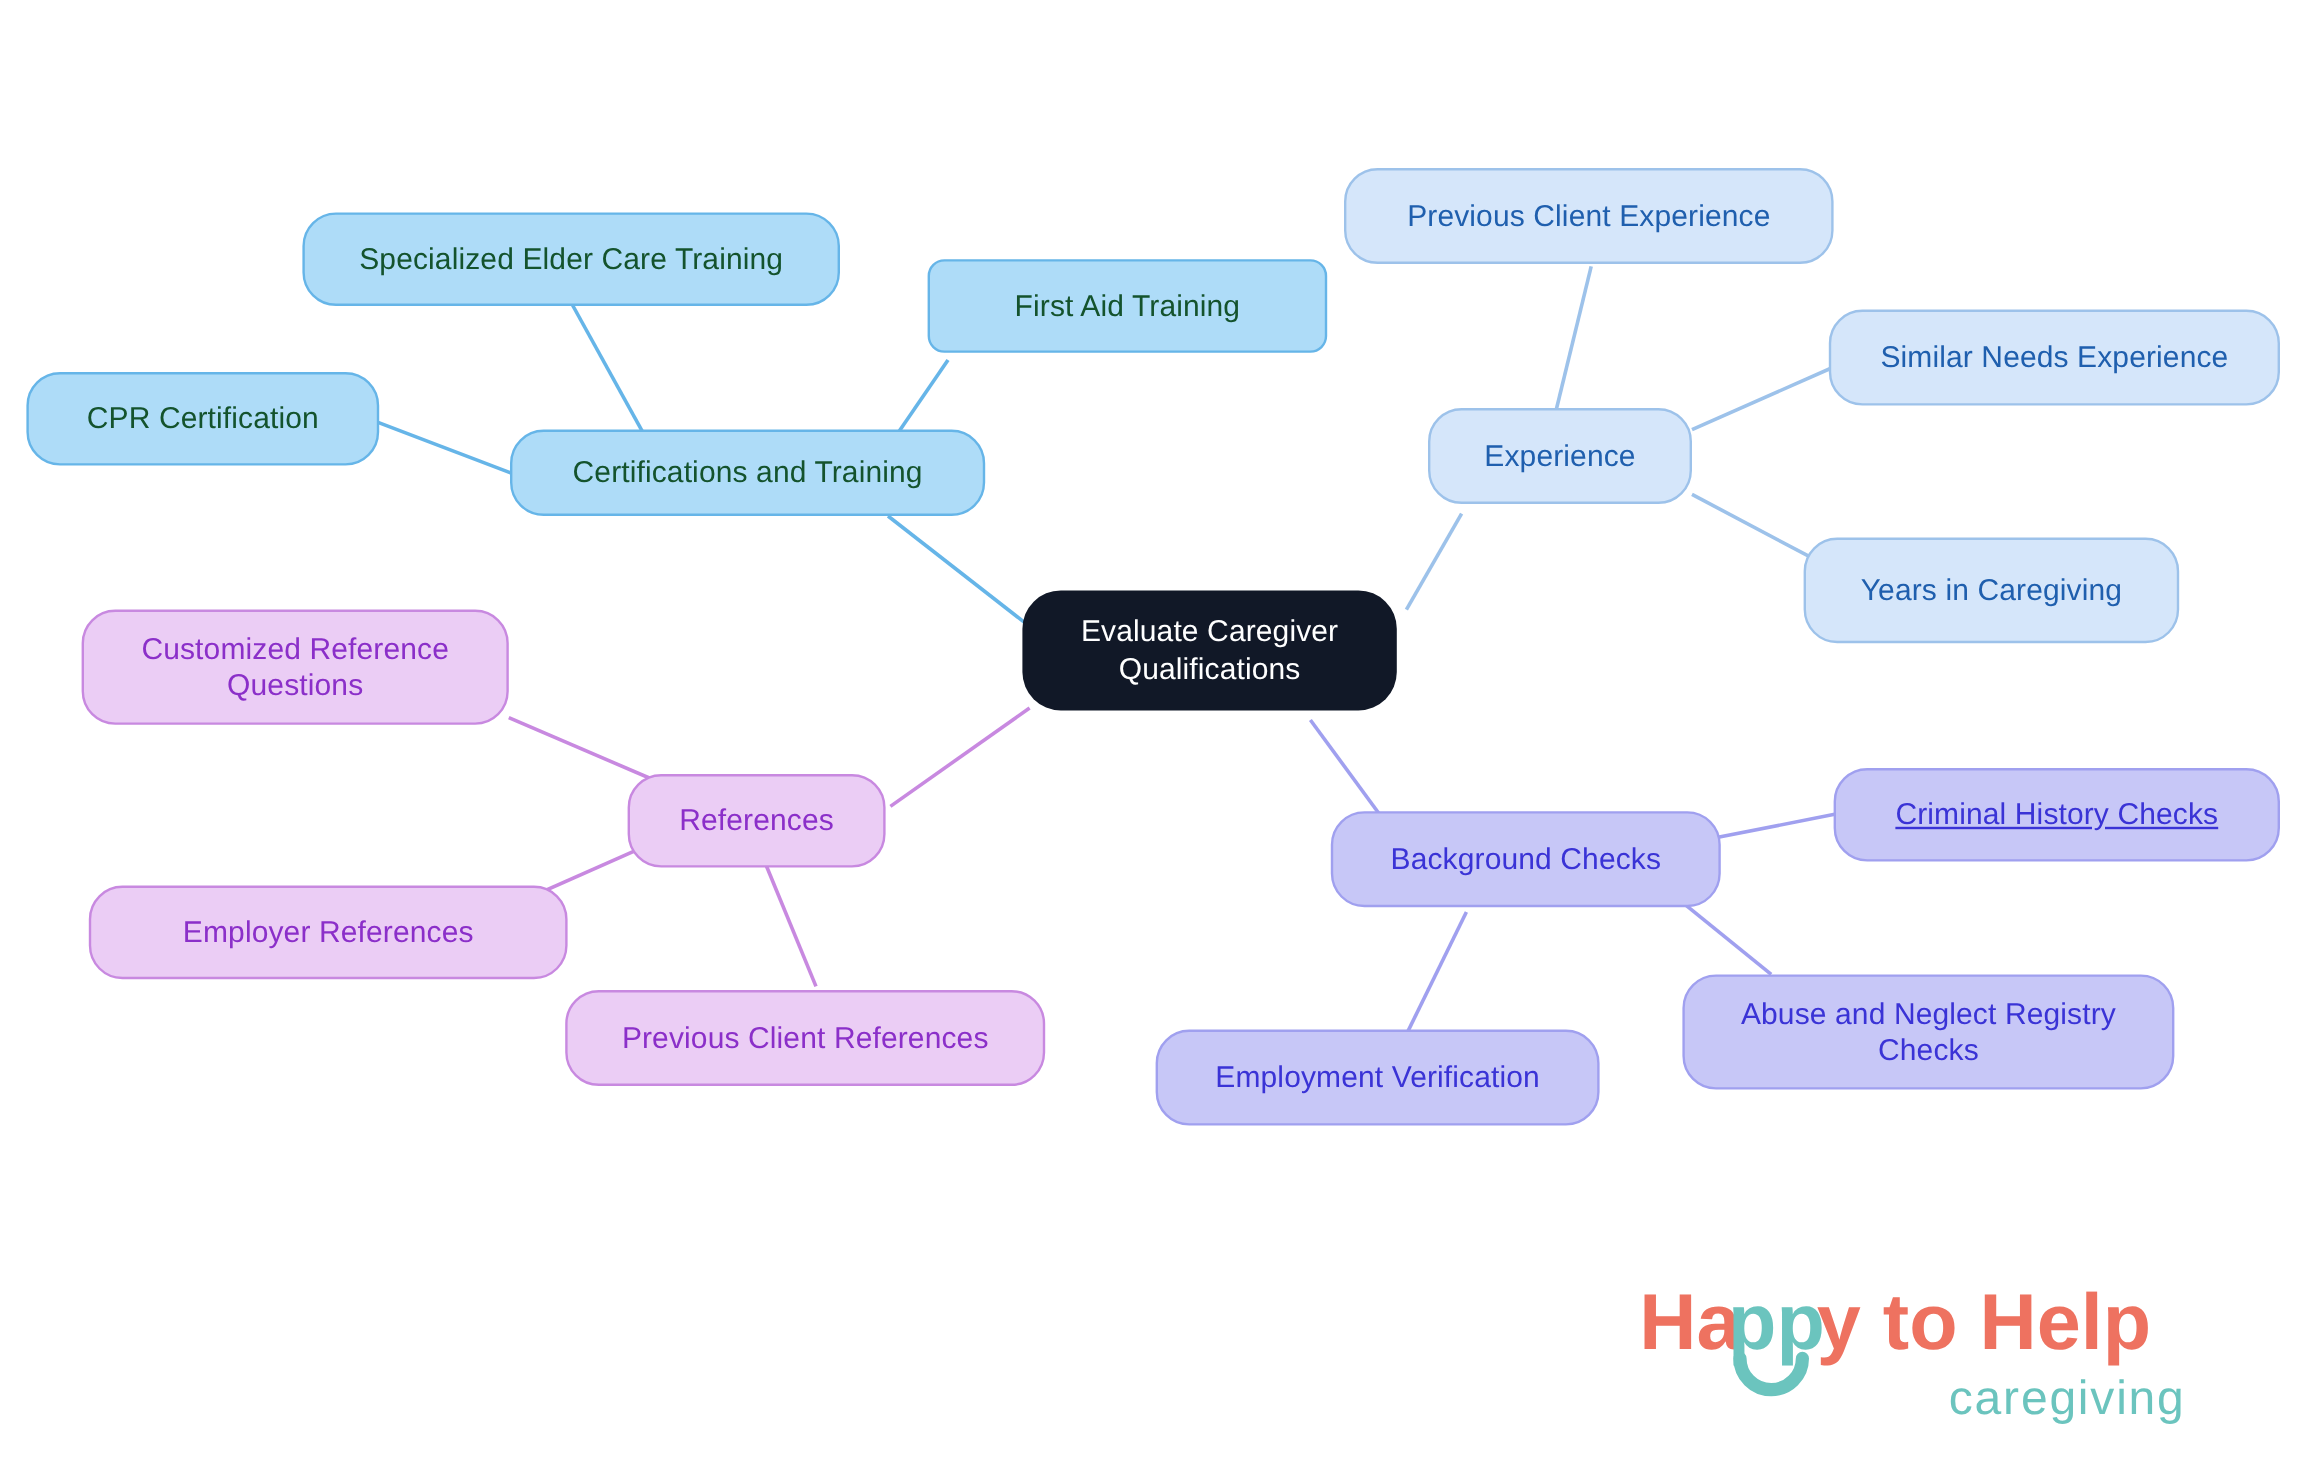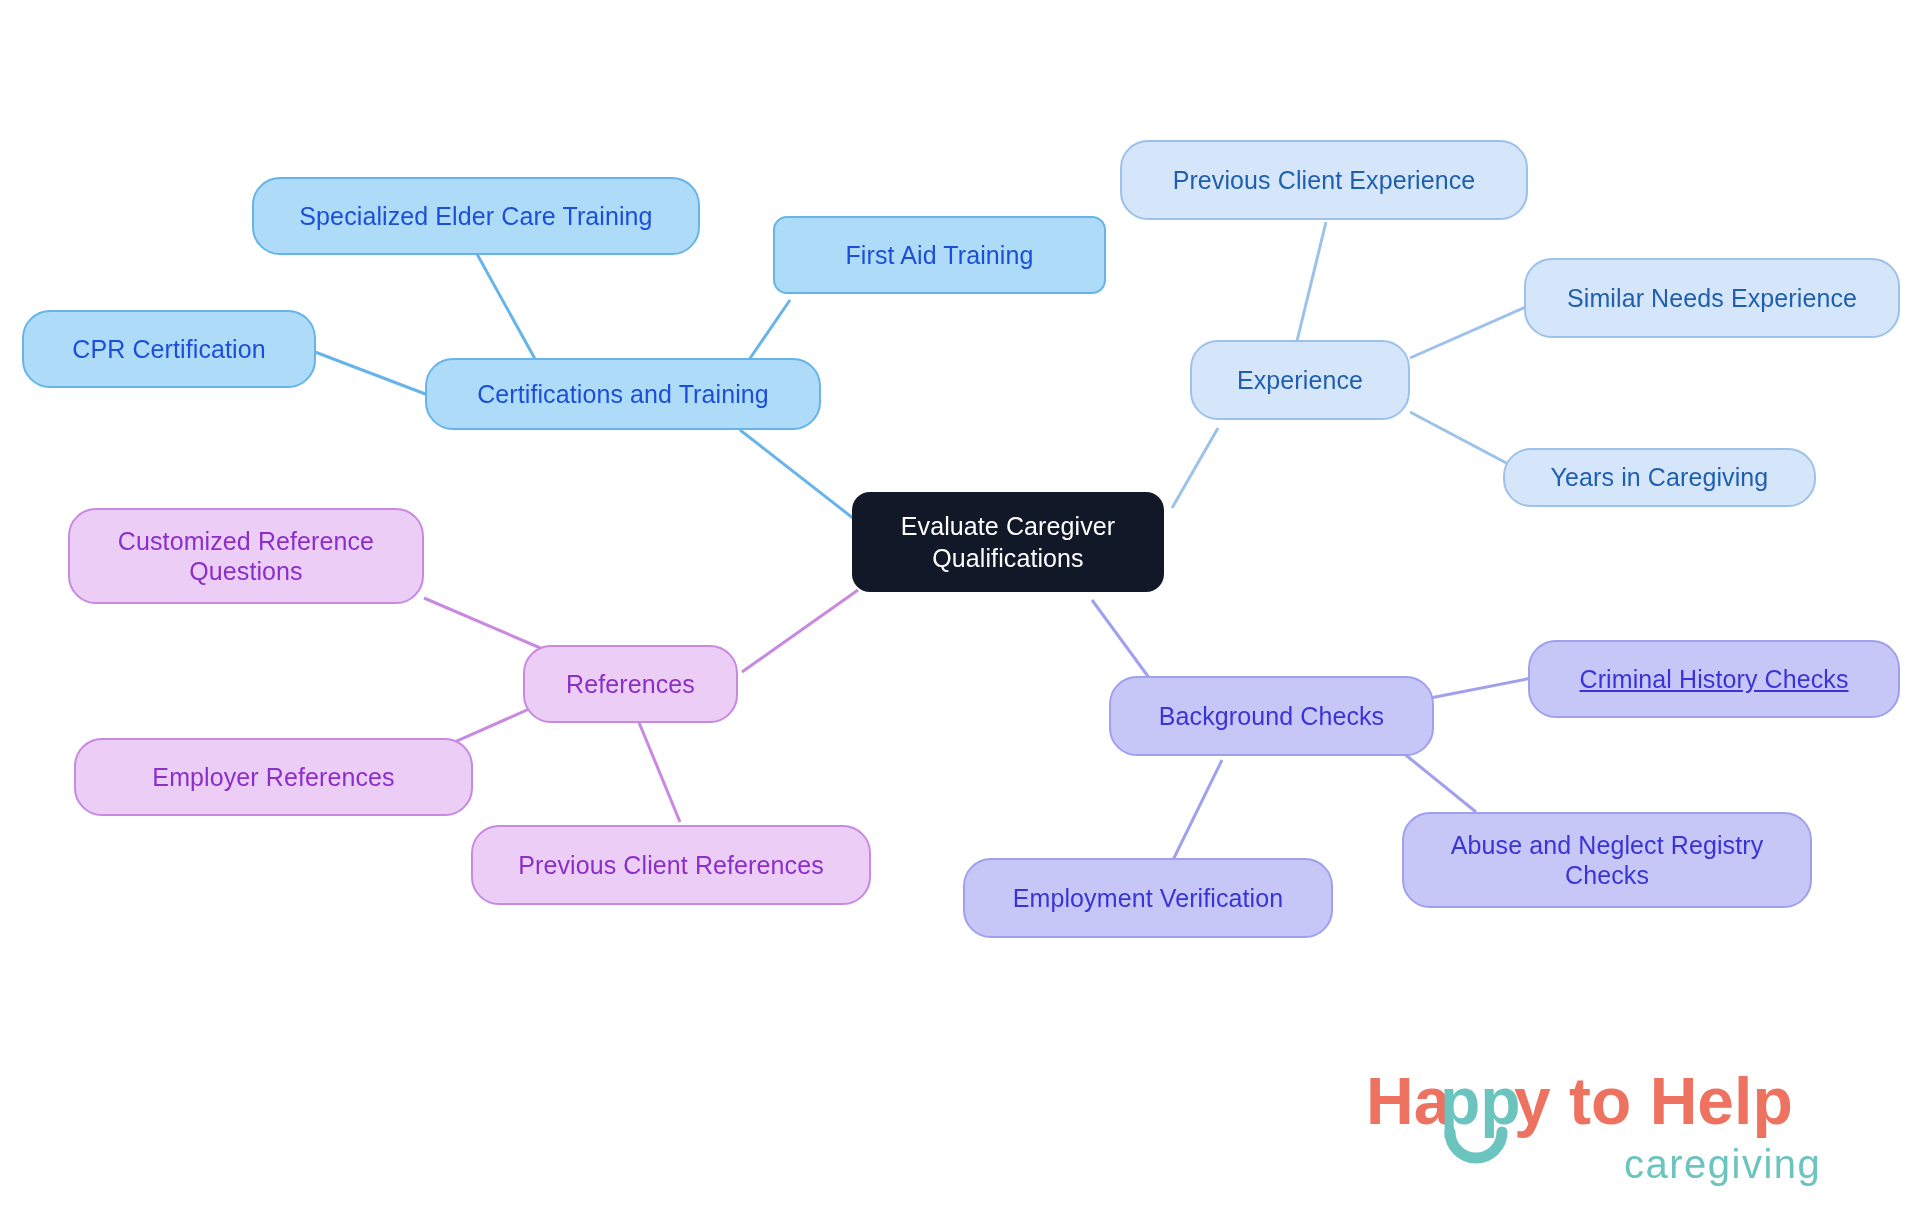--- a/index.html
+++ b/index.html
@@ -32,32 +32,32 @@
     text-align: center;
     border-radius: 28px;
     border-width: 2px;
     border-style: solid;
     line-height: 1.22;
     padding: 6px 0;
     white-space: pre-line;
     letter-spacing: 0.1px;
   }
   .node-root {
-    border-radius: 18px;
+    border-radius: 32px;
     border: none;
     color: #ffffff;
     font-size: 25px;
     line-height: 1.3;
     background: #111827;
   }
   .node-lvl1 { font-size: 25px; }
   .node-lvl2 { font-size: 25px; }
 
   
-  .c-cert      { background:#aedcf8; border-color:#66b5e8; color:#1d4ed8;text-align:center; }
+  .c-cert      { background:#aedcf8; border-color:#66b5e8; color:#14532d;text-align:center; }
   .c-exp       { background:#d5e6fa; border-color:#9dc2ea; color:#1f5fae; }
   .c-ref       { background:#ebcdf5; border-color:#c889e0; color:#8b2fc9; }
   .c-bg        { background:#c7c7f7; border-color:#a0a0ef; color:#3a33d6; }
 
   
   #logo {
     position: absolute;
     right: 38px;
     bottom: 18px;
     width: 520px;
@@ -103,21 +103,21 @@
   <div class="node node-lvl2 c-cert" style="left:252px; top:177px; width:448px; height:78px;">Specialized Elder Care Training</div>
 
   <div class="node node-lvl2 c-cert" style="left:773px; top:216px; width:333px; height:78px;border-radius:14px;">First Aid Training</div>
 
   <div class="node node-lvl1 c-exp" style="left:1190px; top:340px; width:220px; height:80px;">Experience</div>
 
   <div class="node node-lvl2 c-exp" style="left:1120px; top:140px; width:408px; height:80px;">Previous Client Experience</div>
 
   <div class="node node-lvl2 c-exp" style="left:1524px; top:258px; width:376px; height:80px;">Similar Needs Experience</div>
 
-  <div class="node node-lvl2 c-exp" style="left:1503px; top:448px; width:313px; height:59px;">Years in Caregiving</div>
+  <div class="node node-lvl2 c-exp" style="left:1503px; top:448px; width:313px; height:88px;">Years in Caregiving</div>
 
   <div class="node node-lvl1 c-ref" style="left:523px; top:645px; width:215px; height:78px;">References</div>
 
   <div class="node node-lvl2 c-ref" style="left:68px; top:508px; width:356px; height:96px;">Customized Reference
 Questions</div>
 
   <div class="node node-lvl2 c-ref" style="left:74px; top:738px; width:399px; height:78px;">Employer References</div>
 
   <div class="node node-lvl2 c-ref" style="left:471px; top:825px; width:400px; height:80px;">Previous Client References</div>
 

